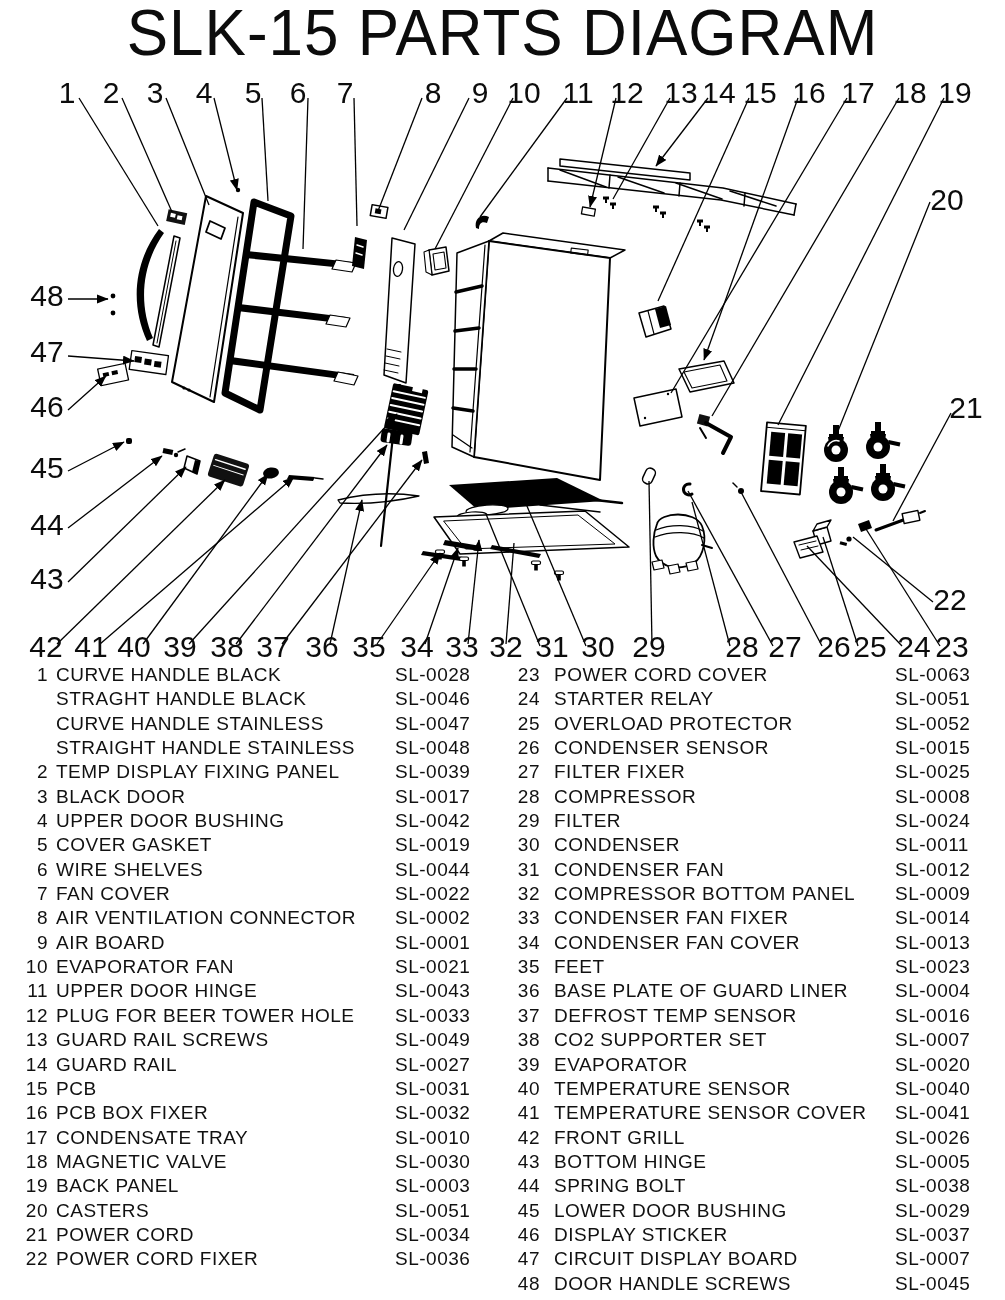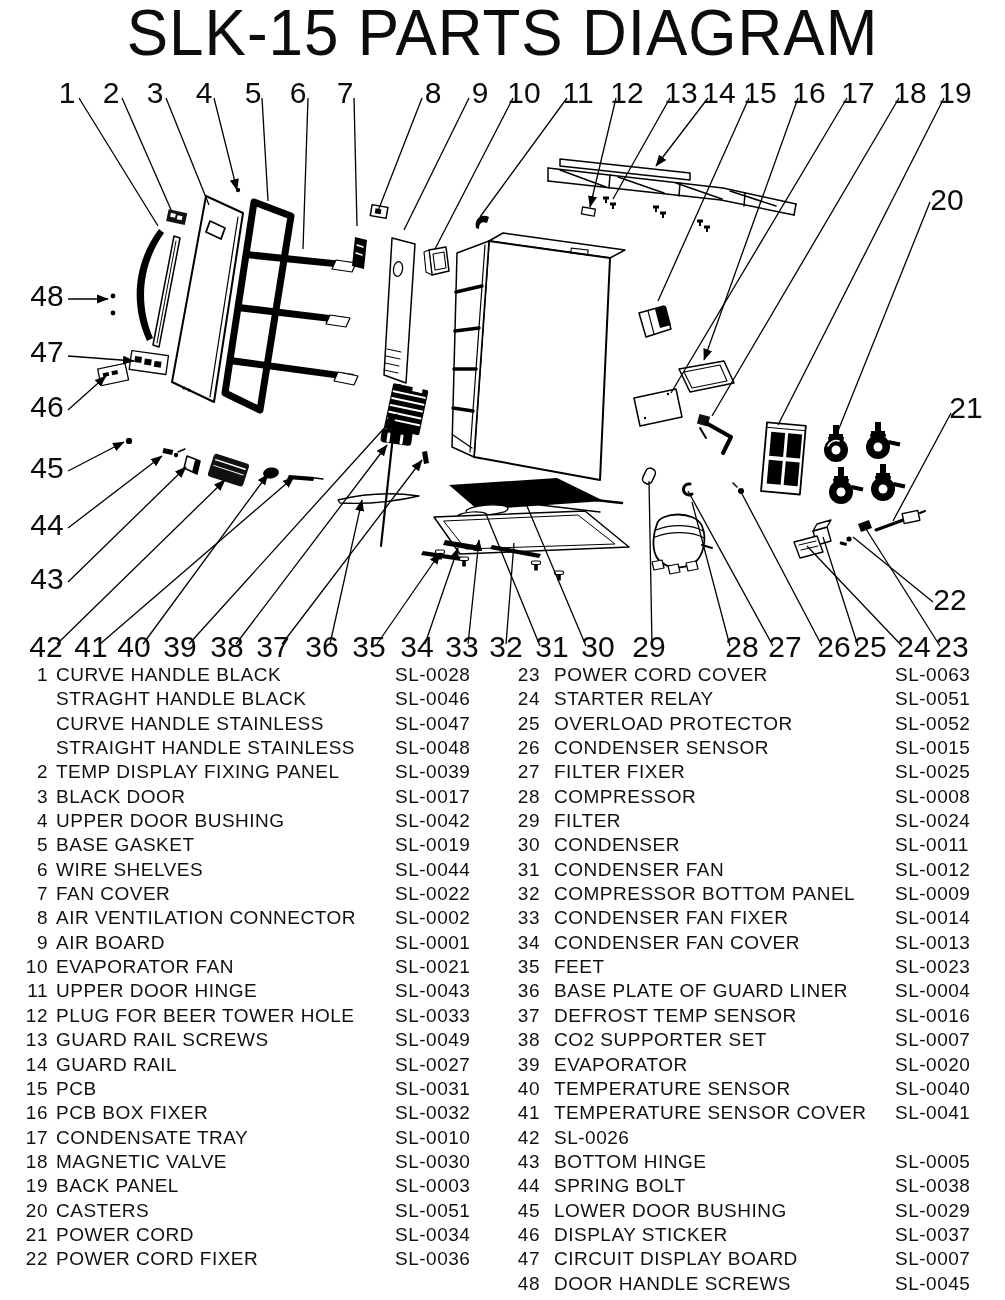--- a/index.html
+++ b/index.html
@@ -503,21 +503,21 @@
         <span class="nm">BLACK DOOR</span>
         <span class="pc">SL-0017</span>
       </div>
       <div class="prow">
         <span class="no">4</span>
         <span class="nm">UPPER DOOR BUSHING</span>
         <span class="pc">SL-0042</span>
       </div>
       <div class="prow">
         <span class="no">5</span>
-        <span class="nm">BASE GASKET</span>
+        <span class="nm">COVER GASKET</span>
         <span class="pc">SL-0019</span>
       </div>
       <div class="prow">
         <span class="no">6</span>
         <span class="nm">WIRE SHELVES</span>
         <span class="pc">SL-0044</span>
       </div>
       <div class="prow">
         <span class="no">7</span>
         <span class="nm">FAN COVER</span>
@@ -690,20 +690,21 @@
         <span class="nm">TEMPERATURE SENSOR</span>
         <span class="pc">SL-0040</span>
       </div>
       <div class="prow">
         <span class="no">41</span>
         <span class="nm">TEMPERATURE SENSOR COVER</span>
         <span class="pc">SL-0041</span>
       </div>
       <div class="prow">
         <span class="no">42</span>
+        <span class="nm">FRONT GRILL</span>
         <span class="pc">SL-0026</span>
       </div>
       <div class="prow">
         <span class="no">43</span>
         <span class="nm">BOTTOM HINGE</span>
         <span class="pc">SL-0005</span>
       </div>
       <div class="prow">
         <span class="no">44</span>
         <span class="nm">SPRING BOLT</span>

